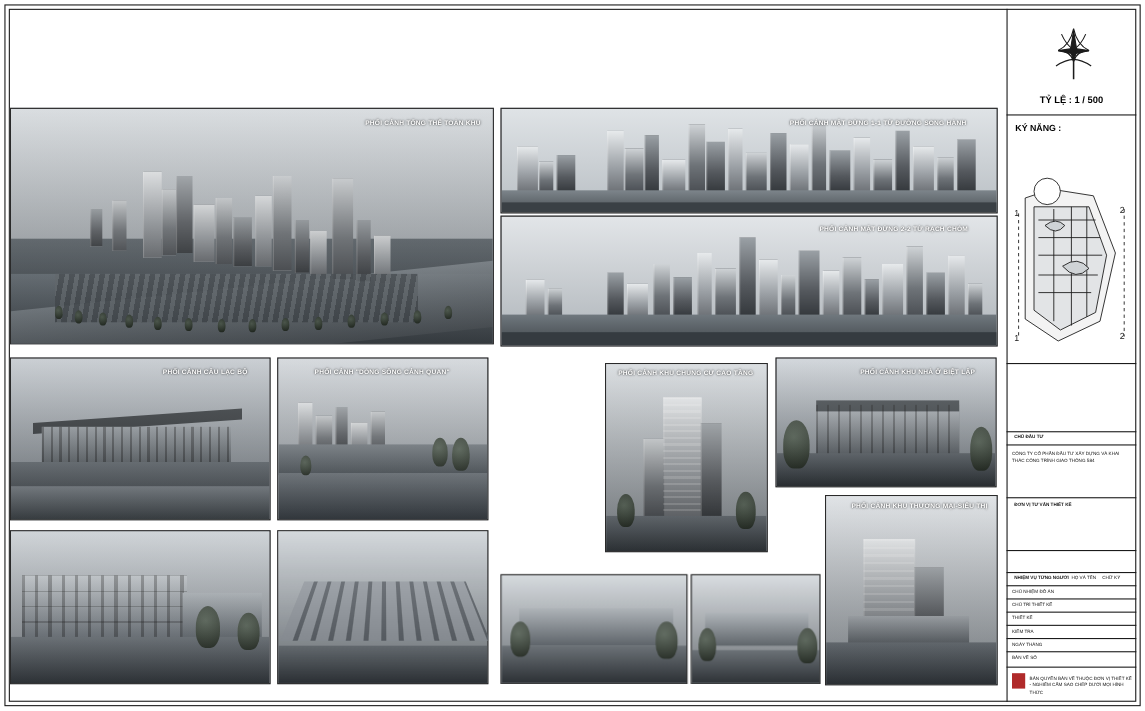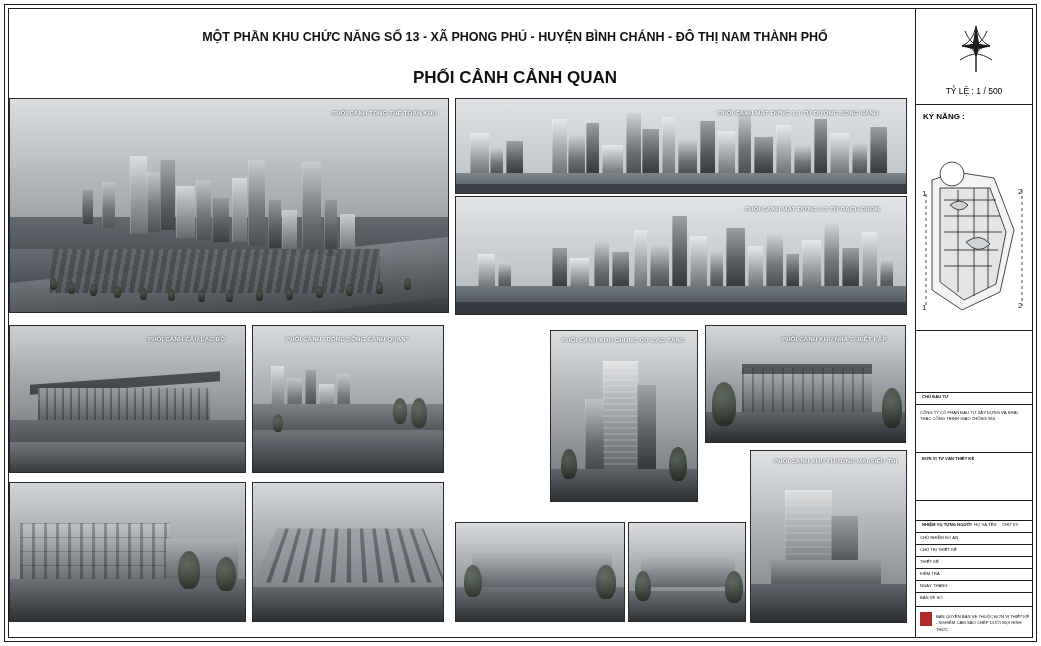--- a/index.html
+++ b/index.html
@@ -25,21 +25,21 @@
 
   
   .hdr{position:absolute;left:120px;width:790px;text-align:center;color:#111;}
   .hdr1{top:11px;font-size:8.5px;font-weight:bold;letter-spacing:.2px;}
   .hdr2{top:30px;font-size:12.5px;font-weight:bold;}
   .hdr3{top:48px;font-size:15px;font-weight:bold;}
   .hdr4{top:68px;font-size:17px;font-weight:bold;}
 
   
   .northwrap{position:absolute;left:932px;top:22px;width:84px;height:58px;}
-  .scale-txt{position:absolute;left:915px;top:86px;width:118px;text-align:center;font-size:8.5px;font-weight:normal;}
+  .scale-txt{position:absolute;left:915px;top:86px;width:118px;text-align:center;font-size:8.5px;font-weight:bold;}
   .legend-txt{position:absolute;left:923px;top:112px;font-size:8px;font-weight:bold;}
   .keymap{position:absolute;left:922px;top:160px;width:106px;height:165px;}
   .tb-line{position:absolute;left:915px;width:118px;border-top:1px solid #1b1b1b;height:0;}
   .tb-txt{position:absolute;color:#111;font-size:4.2px;line-height:1.5;}
   .tb-bold{font-weight:bold;}
 
   
   .panel{
     position:absolute;border:1px solid #2a2a2a;box-sizing:border-box;
     overflow:hidden;background:#8d9095;
@@ -65,22 +65,20 @@
   .logo-box{position:absolute;left:920px;top:612px;width:12px;height:14px;background:#b02a2a;}
 </style>
 </head>
 <body>
 
 <div id="sheet">
 
   <div class="border-outer"></div>
   <div class="border-inner"></div>
 
-  <div class="hdr hdr2">MỘT PHẦN KHU CHỨC NĂNG SỐ 13 - XÃ PHONG PHÚ - HUYỆN BÌNH CHÁNH - ĐÔ THỊ NAM THÀNH PHỐ</div>
-  <div class="hdr hdr4">PHỐI CẢNH CẢNH QUAN</div>
 
   <div class="right-col"></div>
 
   <div class="northwrap">
     <svg viewBox="0 0 84 58" width="84" height="58">
       <g fill="#1b1b1b" stroke="#1b1b1b" stroke-width="1">
         <path d="M44 4 C42 14, 38 20, 30 24 C38 24, 42 27, 44 34 C46 27, 50 24, 58 24 C50 20, 46 14, 44 4 Z" fill="#fff"></path>
         <path d="M44 6 L41 24 L44 33 L47 24 Z" fill="#1b1b1b"></path>
         <path d="M30 24 L44 27 L58 24 L44 22 Z" fill="#1b1b1b"></path>
         <path d="M33 9 C36 16, 39 20, 44 23" fill="none"></path>

